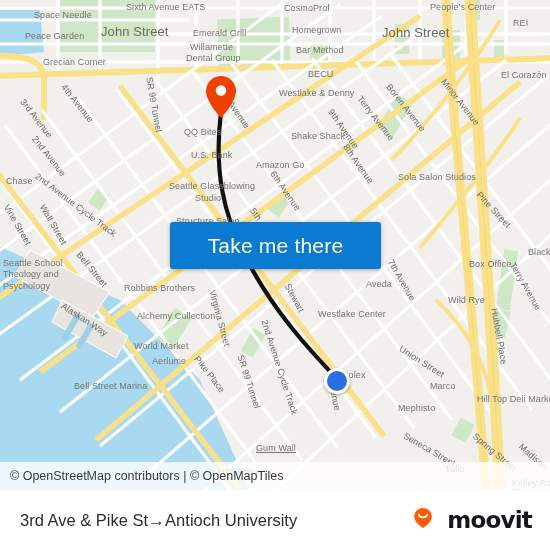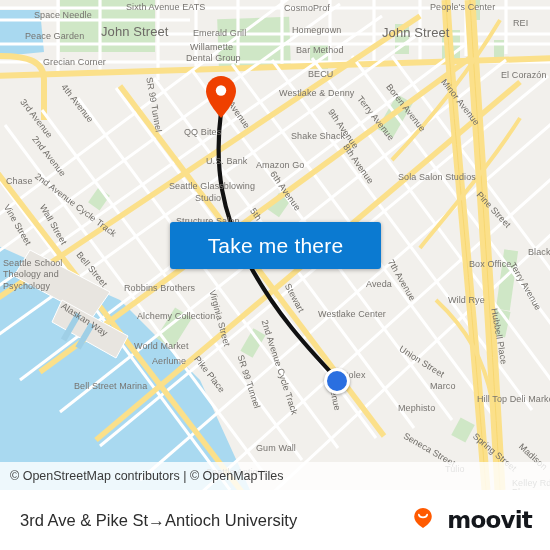--- a/index.html
+++ b/index.html
@@ -294,21 +294,21 @@
         <div class="lbl poi" style="left: 513px; top: 18px;">REI</div>
         <div class="lbl poi" style="left: 190px; top: 42px;">Willamette</div>
         <div class="lbl poi" style="left: 186px; top: 53px;">Dental Group</div>
         <div class="lbl poi" style="left: 296px; top: 45px;">Bar Method</div>
         <div class="lbl poi" style="left: 43px; top: 57px;">Grecian Corner</div>
         <div class="lbl poi" style="left: 308px; top: 69px;">BECU</div>
         <div class="lbl poi" style="left: 501px; top: 70px;">El Corazón</div>
         <div class="lbl poi" style="left: 279px; top: 88px;">Westlake &amp; Denny</div>
         <div class="lbl poi" style="left: 184px; top: 127px;">QQ Bites</div>
         <div class="lbl poi" style="left: 291px; top: 131px;">Shake Shack</div>
-        <div class="lbl poi" style="left: 191px; top: 156px; margin-left: 15px;">U.S. Bank</div>
+        <div class="lbl poi" style="left: 191px; top: 150px;">U.S. Bank</div>
         <div class="lbl poi" style="left: 256px; top: 160px;">Amazon Go</div>
         <div class="lbl poi" style="left: 398px; top: 172px;">Sola Salon Studios</div>
         <div class="lbl poi" style="left: 6px; top: 176px;">Chase</div>
         <div class="lbl poi" style="left: 169px; top: 181px;">Seattle Glassblowing</div>
         <div class="lbl poi" style="left: 195px; top: 193px;">Studio</div>
         <div class="lbl poi" style="left: 176px; top: 216px;">Structure Salon</div>
         <div class="lbl poi" style="left: 3px; top: 258px;">Seattle School</div>
         <div class="lbl poi" style="left: 3px; top: 269px;">Theology and</div>
         <div class="lbl poi" style="left: 3px; top: 281px;">Psychology</div>
         <div class="lbl poi" style="left: 124px; top: 283px;">Robbins Brothers</div>
@@ -317,21 +317,21 @@
         <div class="lbl poi" style="left: 448px; top: 295px;">Wild Rye</div>
         <div class="lbl poi" style="left: 137px; top: 311px;">Alchemy Collection</div>
         <div class="lbl poi" style="left: 318px; top: 309px;">Westlake Center</div>
         <div class="lbl poi" style="left: 134px; top: 341px;">World Market</div>
         <div class="lbl poi" style="left: 152px; top: 356px;">Aerlume</div>
         <div class="lbl poi" style="left: 342px; top: 370px;">Rolex</div>
         <div class="lbl poi" style="left: 430px; top: 381px;">Marco</div>
         <div class="lbl poi" style="left: 398px; top: 403px;">Mephisto</div>
         <div class="lbl poi" style="left: 477px; top: 394px;">Hill Top Deli Market</div>
         <div class="lbl poi" style="left: 74px; top: 381px;">Bell Street Marina</div>
-        <div class="lbl poi" style="left: 256px; top: 443px;">Gum Wall</div>
+        <div class="lbl poi" style="left: 256px; top: 443px; text-decoration: underline;">Gum Wall</div>
         <div class="lbl poi" style="left: 445px; top: 464px;">Tulio</div>
         <div class="lbl poi" style="left: 206px; top: 467px;">Seattle Antiques</div>
         <div class="lbl poi" style="left: 512px; top: 478px;">Kelley Rd</div>
         <div class="lbl poi" style="left: 512px; top: 487px;">Pharma</div>
         <div class="lbl poi" style="left: 528px; top: 247px;">Black</div>
       </div>
 
     <div id="road-labels">
         <div class="lbl road" style="left: 22px; top: 95px; transform: rotate(52deg); transform-origin: left center;">3rd Avenue</div>
         <div class="lbl road" style="left: 63px; top: 80px; transform: rotate(52deg); transform-origin: left center;">4th Avenue</div>

